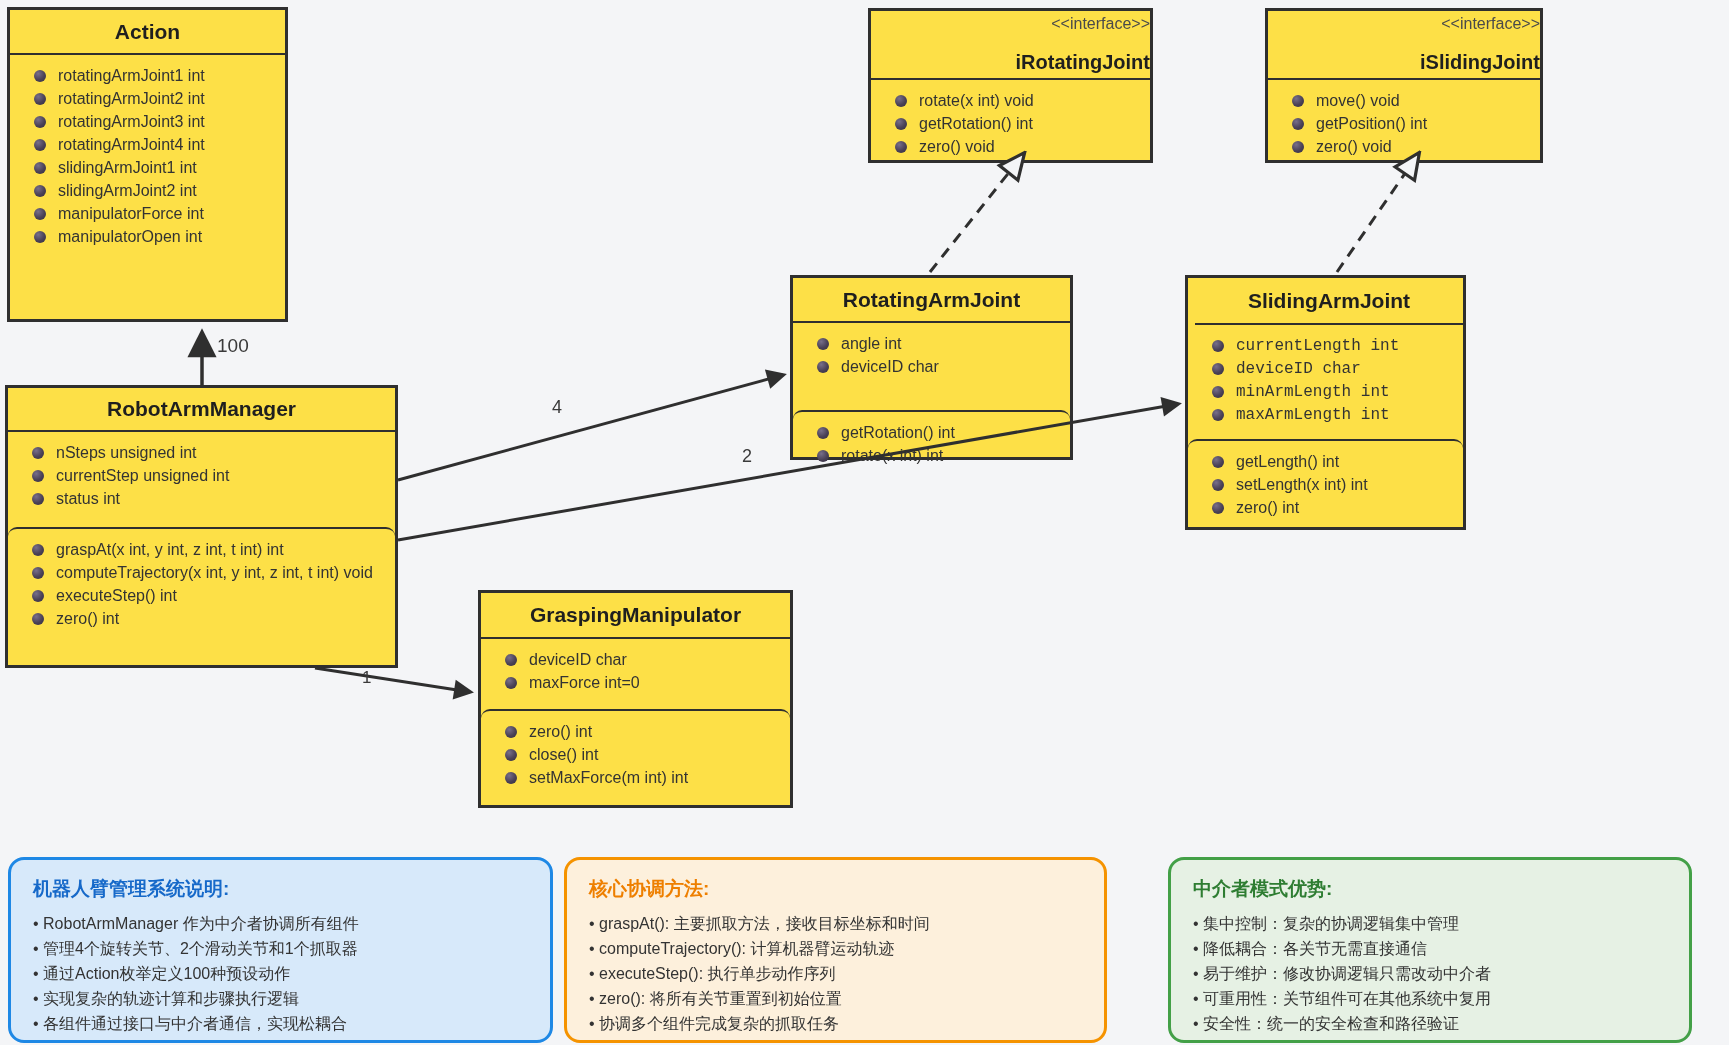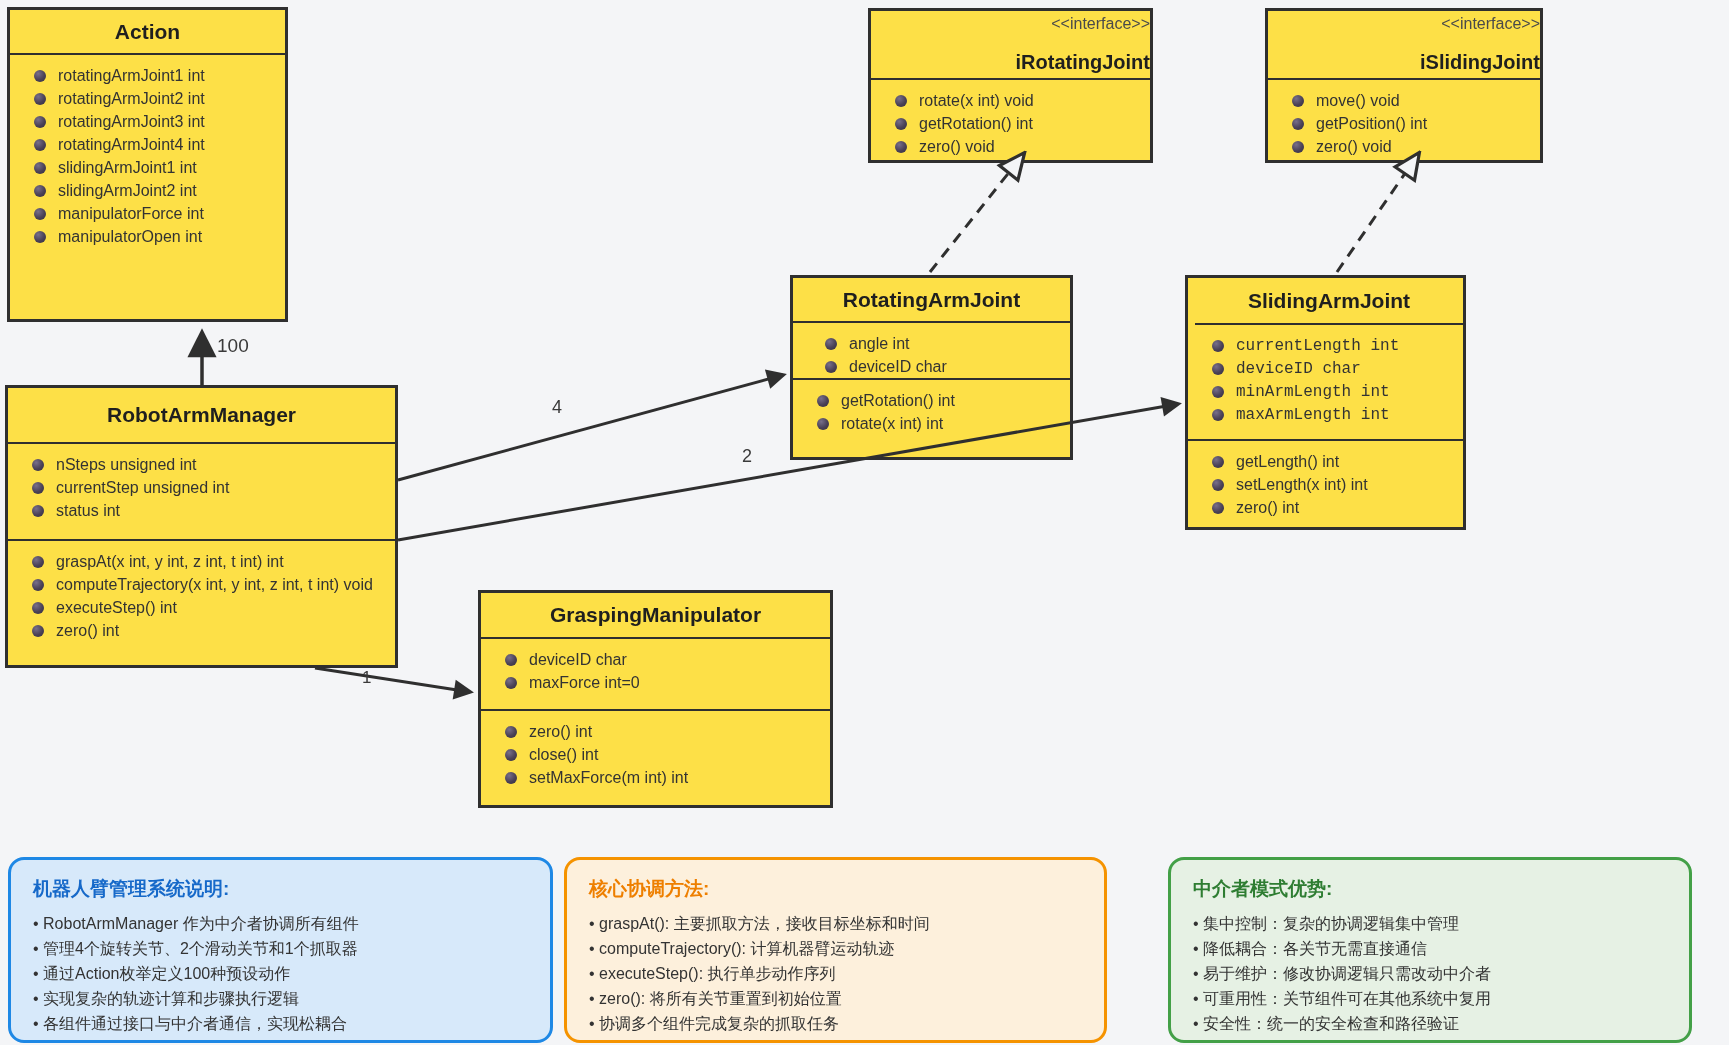--- a/index.html
+++ b/index.html
@@ -44,21 +44,21 @@
     font-weight:bold;font-size:21px;color:var(--title-text);
     flex:0 0 auto;
   }
   .uml-header2{
     border-bottom:2px solid var(--box-border);
     display:flex;flex-direction:column;align-items:flex-end;justify-content:center;
     gap:18px;flex:0 0 auto;
   }
   .stereotype{font-size:16px;color:var(--stereotype-text);}
   .iface-name{font-size:20px;font-weight:bold;color:var(--title-text);}
-  .uml-section{padding-top:9px;flex:0 0 auto;}
+  .uml-section{padding-top:9px;flex:0 0 auto;border-radius:9px;}
   .uml-section.grow{flex:1 1 auto;}
   .uml-section + .uml-section{border-top:2px solid var(--box-border);}
   .member{
     display:flex;align-items:center;
     height:23px;padding-left:24px;
   }
   .dot{
     width:12px;height:12px;border-radius:50%;
     background:radial-gradient(circle at 35% 30%, #786f8a 0%, #4a4156 55%, #332d41 100%);
     flex:0 0 auto;margin-right:12px;
@@ -196,21 +196,21 @@
         <span class="mtext">getPosition() int</span>
       </div>
         <div class="member">
         <span class="dot"></span>
         <span class="mtext">zero() void</span>
       </div>
       </div>
   </div>
 
   <div class="uml-box" style="left:5px;top:385px;width:393px;height:283px;">
-    <div class="uml-title" style="height:56px;text-align:center;">RobotArmManager</div>
+    <div class="uml-title" style="height:44px;text-align:center;">RobotArmManager</div>
     <div class="uml-section" style="height:95px;">
         <div class="member">
         <span class="dot"></span>
         <span class="mtext">nSteps unsigned int</span>
       </div>
         <div class="member">
         <span class="dot"></span>
         <span class="mtext">currentStep unsigned int</span>
       </div>
         <div class="member">
@@ -233,21 +233,21 @@
       </div>
         <div class="member">
         <span class="dot"></span>
         <span class="mtext">zero() int</span>
       </div>
       </div>
   </div>
 
   <div class="uml-box" style="left:790px;top:275px;width:283px;height:185px;">
     <div class="uml-title" style="height:45px;">RotatingArmJoint</div>
-    <div class="uml-section" style="height:55px;padding-left:8px;">
+    <div class="uml-section" style="height:87px;">
         <div class="member">
         <span class="dot"></span>
         <span class="mtext">angle int</span>
       </div>
         <div class="member">
         <span class="dot"></span>
         <span class="mtext">deviceID char</span>
       </div>
       </div>
     <div class="uml-section grow">
@@ -291,21 +291,21 @@
         <span class="dot"></span>
         <span class="mtext">setLength(x int) int</span>
       </div>
         <div class="member">
         <span class="dot"></span>
         <span class="mtext">zero() int</span>
       </div>
       </div>
   </div>
 
-  <div class="uml-box" style="left:478px;top:590px;width:355px;height:218px;">
+  <div class="uml-box" style="left:478px;top:590px;width:315px;height:218px;">
     <div class="uml-title" style="height:46px;">GraspingManipulator</div>
     <div class="uml-section" style="height:70px;">
         <div class="member">
         <span class="dot"></span>
         <span class="mtext">deviceID char</span>
       </div>
         <div class="member">
         <span class="dot"></span>
         <span class="mtext">maxForce int=0</span>
       </div>

